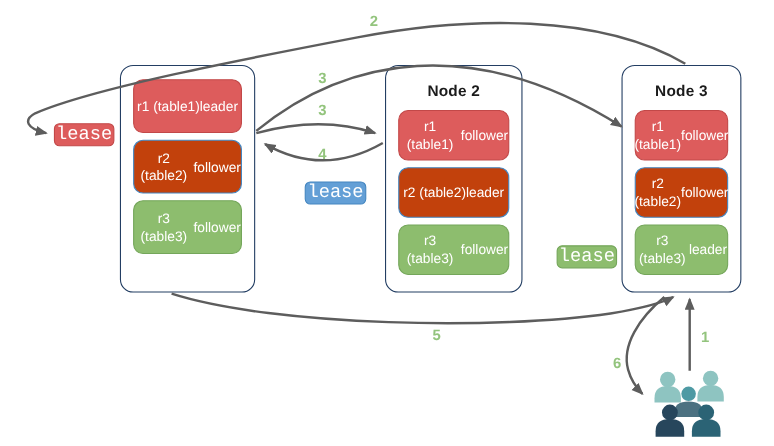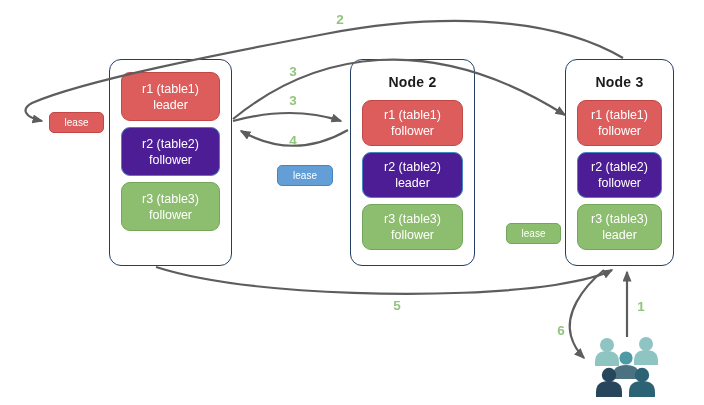--- a/index.html
+++ b/index.html
@@ -13,32 +13,32 @@
     background:#ffffff;border:1.6px solid #233e63;border-radius:12px;
     display:flex;flex-direction:column;padding:12px 11px 9px;
     z-index:1;
   }
   .node-title{
     text-align:center;font-weight:bold;font-size:14px;color:#1b1b1b;
     margin:2px 0 10px;letter-spacing:.2px;
   }
   .replica{
     box-sizing:border-box;height:49px;border-radius:9px;margin-bottom:6px;
-    display:flex;flex-direction:column;align-items:center;justify-content:center;
+    display:flex;align-items:center;justify-content:center;
     color:#ffffff;font-size:12.5px;line-height:16px;text-align:center;
     border:1.6px solid transparent;
   }
   .replica.red  {background:#dd5c5c;border-color:#c24848;}
-  .replica.blue {background:#4c1d95;border-color:#4486c0;text-align:center;}
+  .replica.blue {background:#c2410c;border-color:#4486c0;text-align:center;}
   .replica.green{background:#8dbd6e;border-color:#74a65a;}
   
   .lease{
     position:absolute;box-sizing:border-box;height:21px;border-radius:5px;
     display:flex;align-items:center;justify-content:center;
-    color:#ffffff;font-size:10px;z-index:3;border:1.5px solid transparent;
+    color:#ffffff;font-size:17px;z-index:3;border:1.5px solid transparent;font-family:Liberation Mono, monospace;
   }
   .lease.red  {background:#dd5c5c;border-color:#c24848;left:49px; top:112px;width:55px;}
   .lease.blue {background:#639fd6;border-color:#4486c0;left:277px;top:165px;width:56px;}
   .lease.green{background:#8dbd6e;border-color:#74a65a;left:506px;top:223px;width:55px;}
   
   .step{
     position:absolute;transform:translate(-50%,-50%);
     color:#93c47d;font-weight:bold;font-size:13.5px;z-index:3;
   }
   

